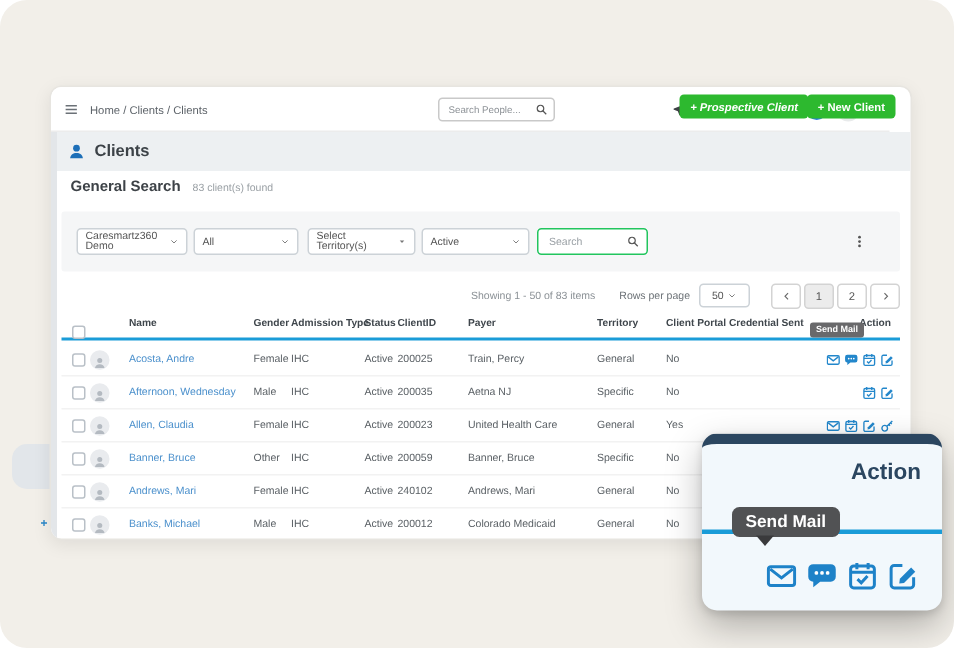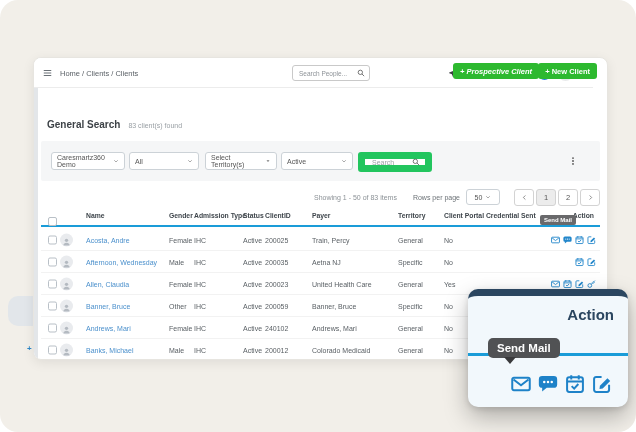--- a/index.html
+++ b/index.html
@@ -49,21 +49,21 @@
   .section-title{position:absolute;left:13px;top:61px;display:flex;align-items:baseline;gap:8px;}
   .st-main{font-size:10px;font-weight:bold;color:#3d4247;}
   .st-count{font-size:7px;color:#9aa0a5;}
 
   
   .filterbar{position:absolute;left:7px;right:7px;top:83px;height:40px;background:#f5f6f7;border-radius:2px;}
   .dd{position:absolute;top:11px;height:18px;background:#fff;border:1px solid #ccd2d7;border-radius:3px;
       display:flex;align-items:center;justify-content:space-between;padding:0 5px;font-size:7px;color:#555;}
   .dd .icon{width:6px;height:6px;color:#777;flex:none;margin-left:3px;}
   .dd1{left:10px;width:74px;} .dd2{left:88px;width:70px;} .dd3{left:164px;width:72px;} .dd4{left:240px;width:72px;}
-  .filter-search{position:absolute;left:317px;top:11px;width:74px;height:18px;background:#fff;border:7px solid #22c55e;border-radius:3px;
+  .filter-search{position:absolute;left:317px;top:11px;width:74px;height:18px;background:#fff;border:1px solid #22c55e;border-radius:3px;
                  display:flex;align-items:center;padding:3px 5px;justify-content:space-between;}
   .filter-search input{border:none;outline:none;flex:1;font-size:7px;color:#555;min-width:0;font-family:"Liberation Sans",sans-serif;background:transparent;}
   .filter-search input::placeholder{color:#9aa0a5;}
   .fs-mag{width:8px;height:8px;color:#555;flex:none;}
   .kebab{position:absolute;right:22px;top:14px;width:10px;height:12px;color:#555;}
 
   
   .list-controls{position:absolute;left:7px;right:7px;top:130px;height:18px;display:flex;align-items:center;justify-content:flex-end;}
   .lc-showing{font-size:7px;color:#8b9196;margin-right:16px;}
   .lc-label{font-size:7px;color:#6b7176;margin-right:6px;}
@@ -175,20 +175,29 @@
             </span>
           </span>
           <span class="icon ti-chevron">
             <svg viewBox="0 0 24 24">
               <path d="M5 9l7 7 7-7" fill="none" stroke="currentColor" stroke-width="2.5"></path>
             </svg>
           </span>
         </div>
     </div>
 
+    <div class="page-header">
+      <span class="icon ph-icon">
+          <svg viewBox="0 0 24 24">
+            <circle cx="12" cy="7.5" r="4.5" fill="currentColor"></circle>
+            <path d="M3.5 21c.5-4.5 4-7 8.5-7s8 2.5 8.5 7z" fill="currentColor"></path>
+          </svg>
+        </span>
+      <span class="ph-title">Clients</span>
+    </div>
     <div class="btn-green btn-prospective">+ Prospective Client</div>
     <div class="btn-green btn-new">+ New Client</div>
 
     <div class="section-title">
       <span class="st-main">General Search</span>
       <span class="st-count">83 client(s) found</span>
     </div>
 
     <div class="filterbar">
       <div class="dd dd1">

